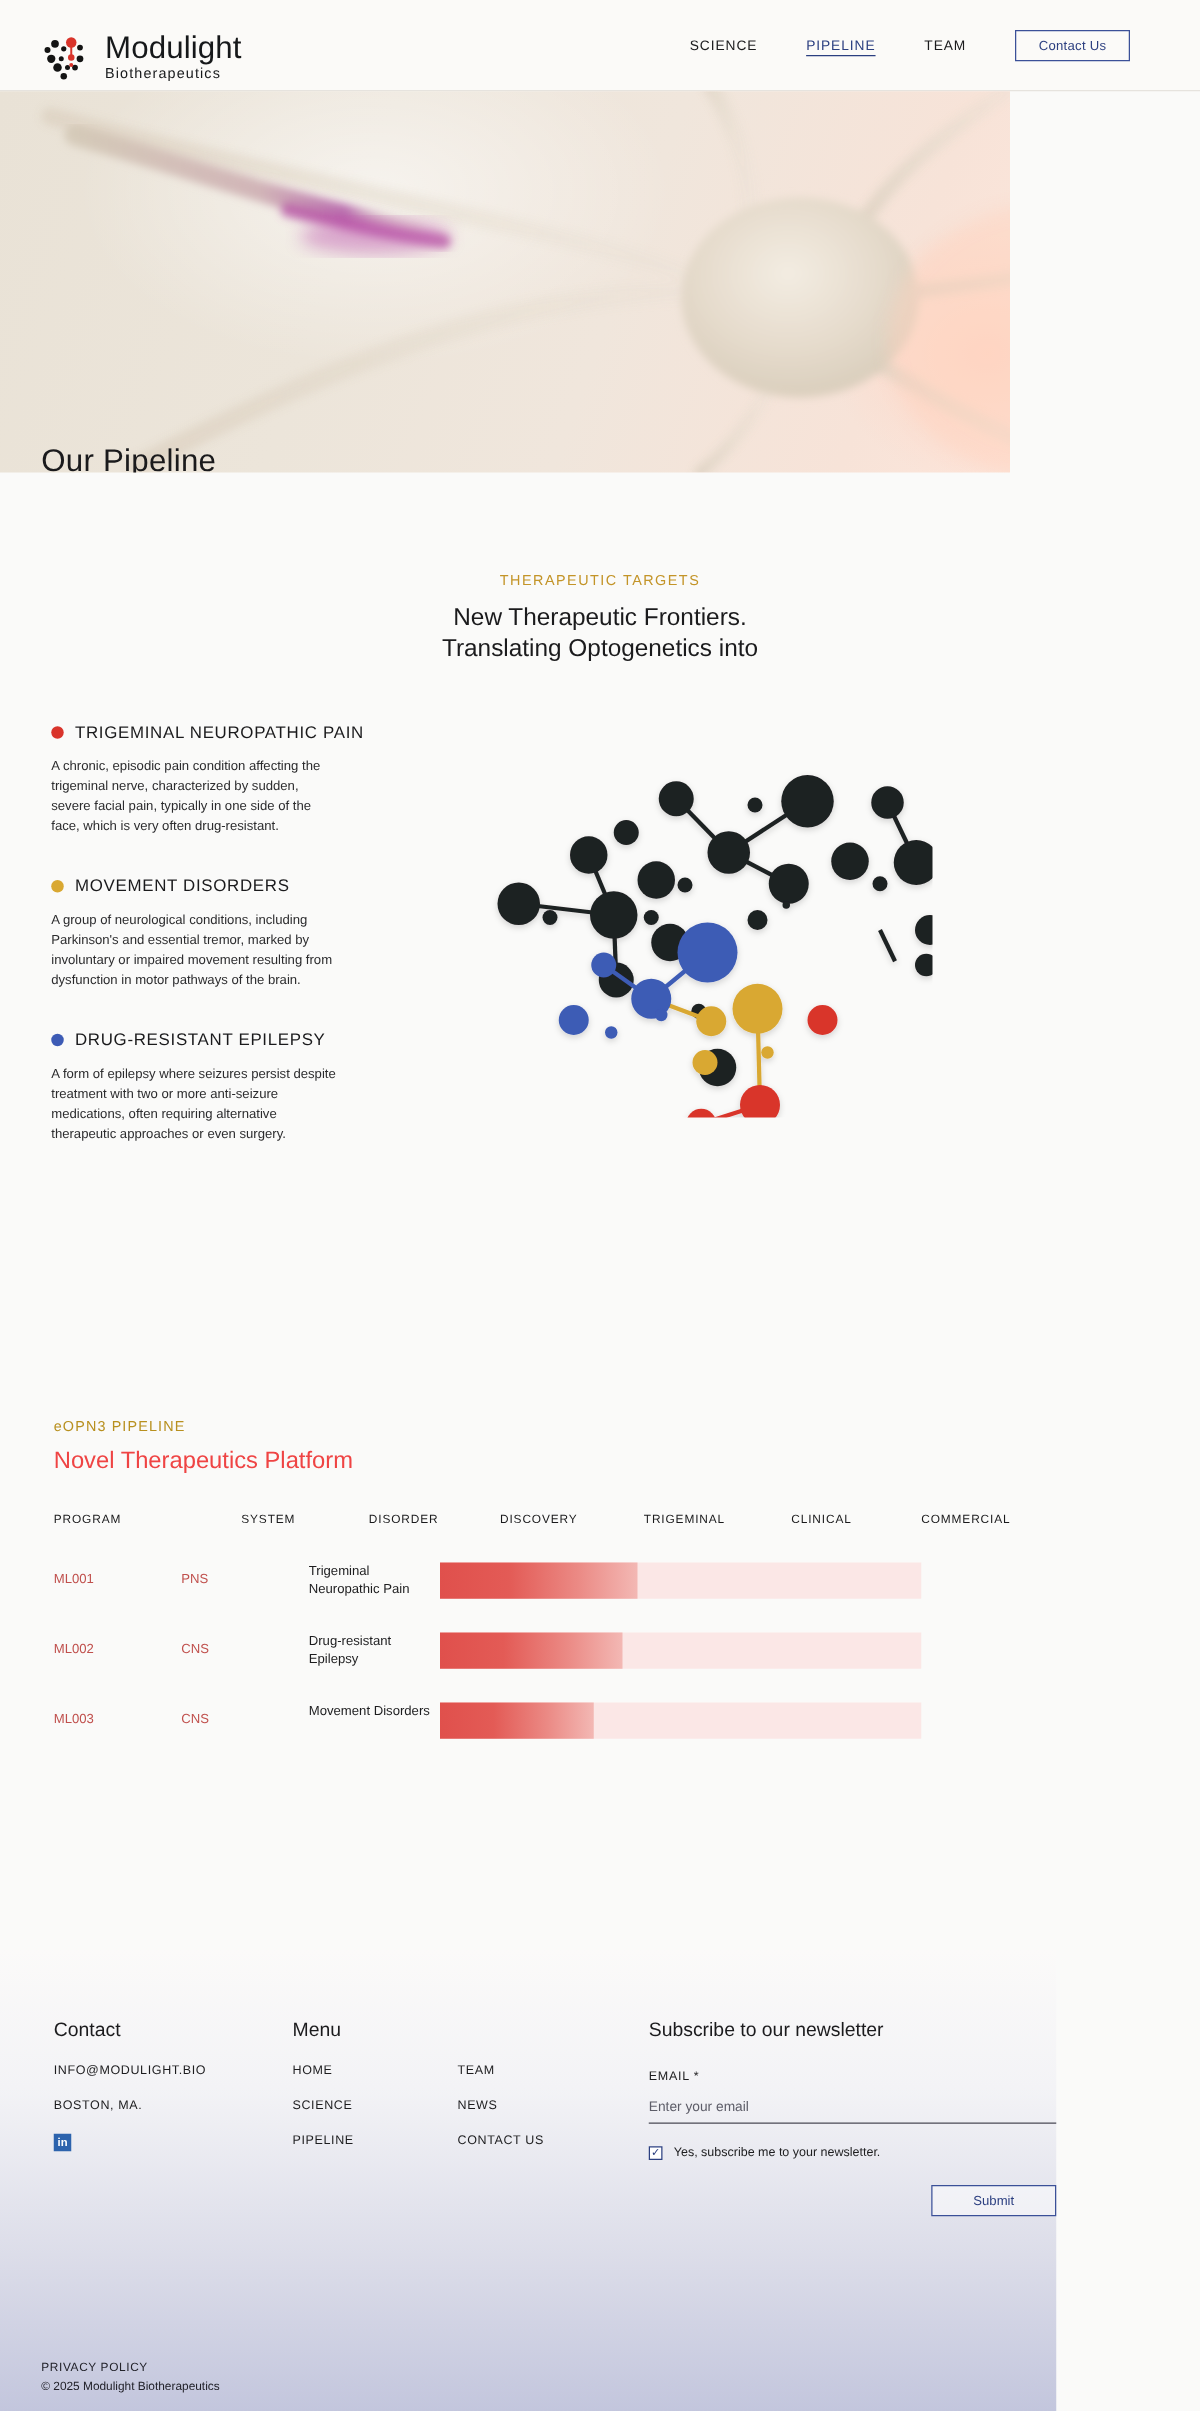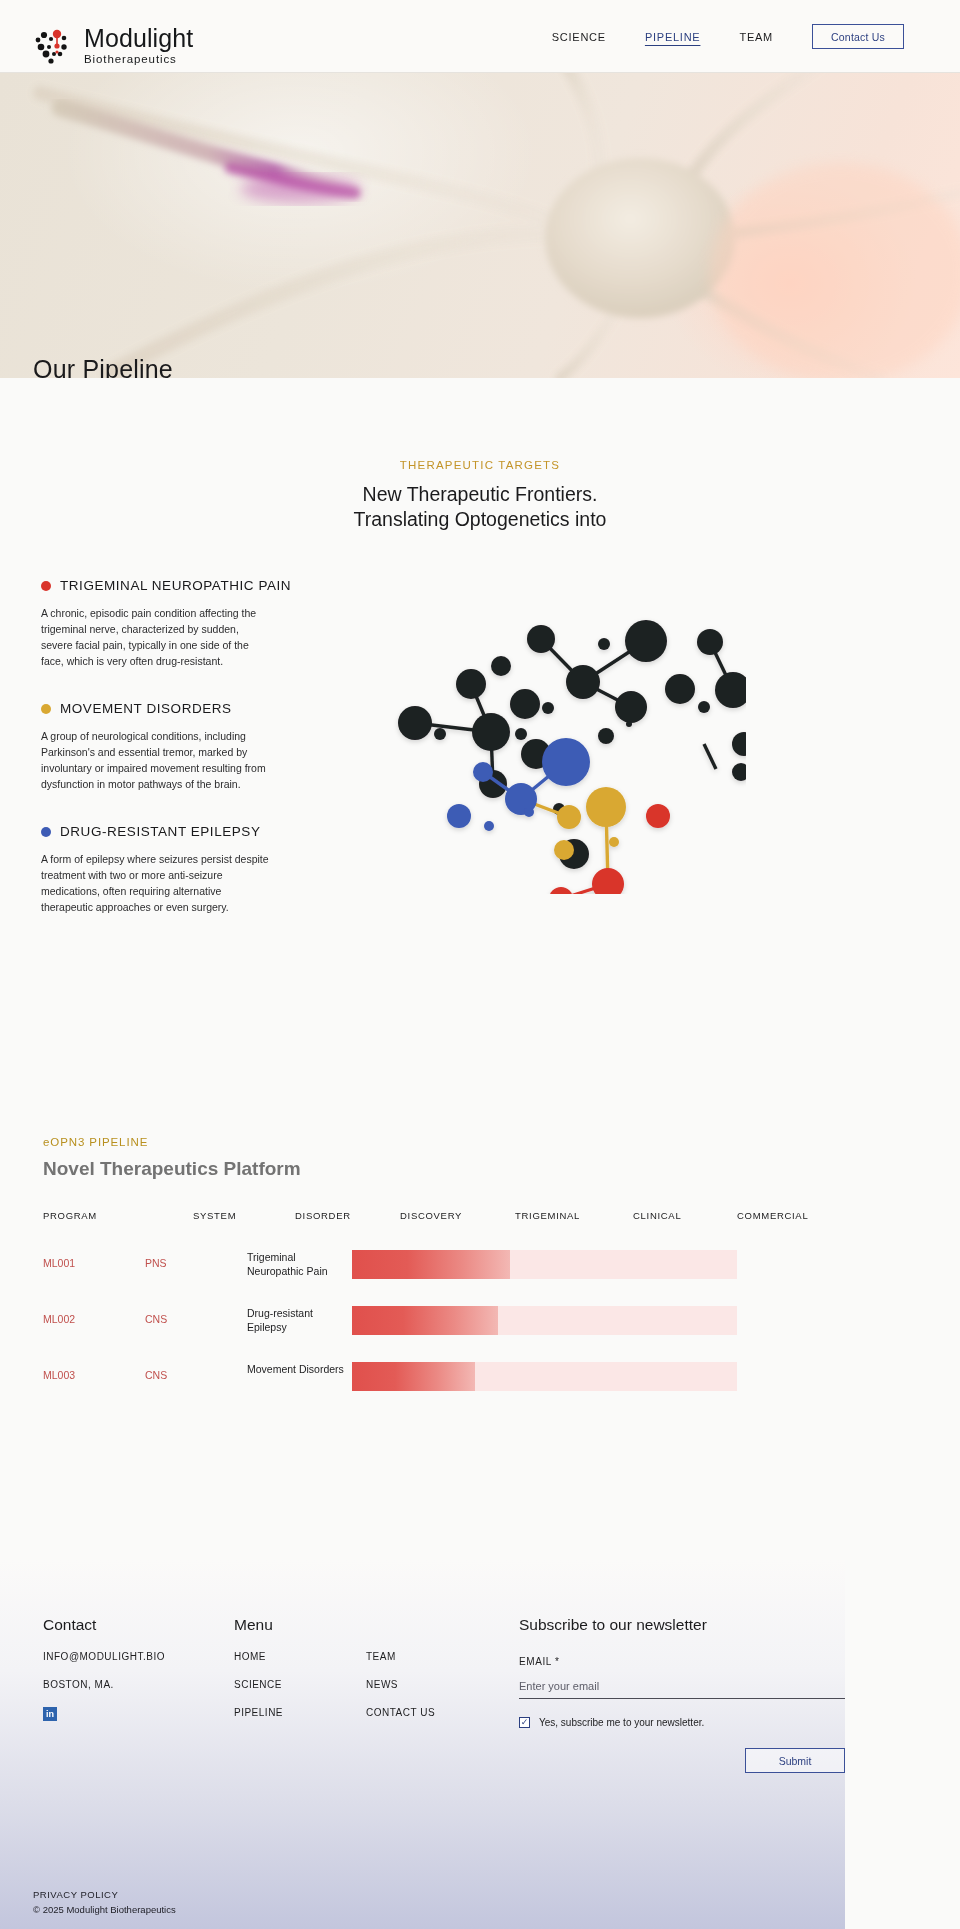--- a/index.html
+++ b/index.html
@@ -35,21 +35,21 @@
   .contact-btn {
     width: 92px; height: 25px; margin-right: 56px;
     border: 1px solid #3b5098; background: transparent; color: #2c3f80;
     font-size: 10.5px; font-family: inherit; letter-spacing: .2px;
     display: flex; align-items: center; justify-content: center;
     cursor: pointer;
   }
 
   
   .hero {
-    position: absolute; top: 73px; left: 0; width: 960px; height: 305px;
+    position: absolute; top: 73px; left: 0; width: 808px; height: 305px;
     overflow: hidden;
     background:
       radial-gradient(ellipse 180px 150px at 790px 210px, rgba(255,214,198,.95) 0%, rgba(255,214,198,0) 70%),
       radial-gradient(ellipse 340px 200px at 300px 80px, rgba(255,255,255,.55) 0%, rgba(255,255,255,0) 70%),
       linear-gradient(110deg, #e9e2d6 0%, #ece5da 35%, #f0e6dc 60%, #f7e3d8 85%, #fde5da 100%);
   }
   .hero svg { position: absolute; inset: 0; }
   .hero-title {
     position: absolute; left: 33px; top: 282px;
     font-size: 25px; color: #1a1a1c; font-weight: 400; letter-spacing: .2px;
@@ -69,21 +69,21 @@
   .target { margin-bottom: 26px; }
   .target-head { display: flex; align-items: center; gap: 9px; margin-bottom: 12px; }
   .dot { width: 10px; height: 10px; border-radius: 50%; flex: 0 0 auto; }
   .target-title { font-size: 13.5px; letter-spacing: .55px; color: #1a1a1c; }
   .target-body { font-size: 10.5px; line-height: 16px; color: #2c2c2e; max-width: 232px; }
 
   .netgraph { position: absolute; left: 316px; top: 594px; width: 430px; height: 300px; }
 
   
   .pl-eyebrow { position: absolute; left: 43px; top: 1136px; font-size: 11.5px; letter-spacing: .9px; color: #b8901f; }
-  .pl-head { position: absolute; left: 43px; top: 1158px; font-size: 19px; color: #737373; font-weight: 700; }
+  .pl-head { position: absolute; left: 43px; top: 1158px; font-size: 19px; color: #ef4444; font-weight: 400; }
 
   .table { position: absolute; left: 43px; top: 1210px; width: 875px; }
   .thead { display: flex; font-size: 9.5px; letter-spacing: .7px; color: #1a1a1c; height: 28px; }
   .th-program { width: 102px; }
   .th-system  { width: 102px; margin-left: 48px; }
   .th-disorder{ width: 105px; }
   .th-bar     { width: 390px; position: relative; }
   .th-bar span { position: absolute; top: 0; white-space: nowrap; }
 
   .trow { display: flex; align-items: flex-start; height: 56px; }

